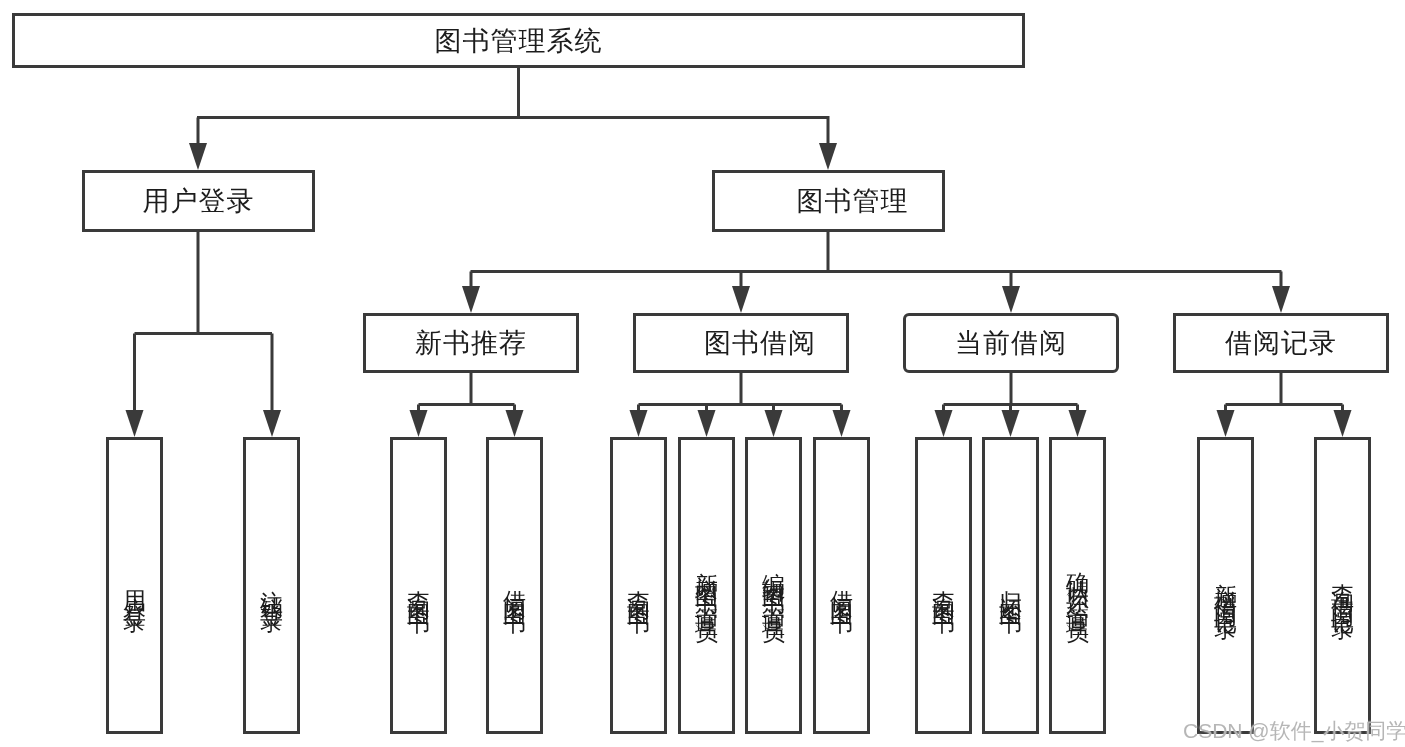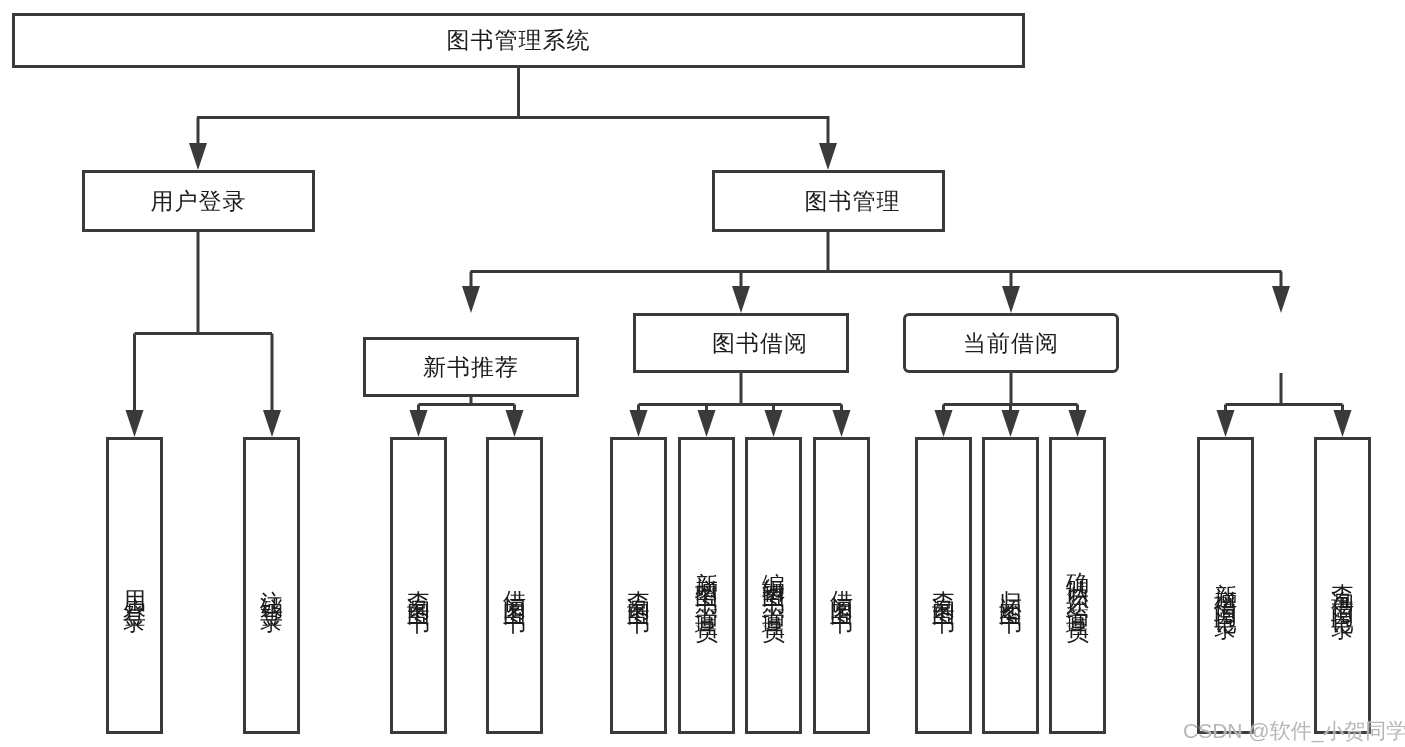--- a/index.html
+++ b/index.html
@@ -6,21 +6,21 @@
   html,body{margin:0;padding:0;background:#fff;}
   #canvas{
     position:relative;width:1405px;height:747px;background:#ffffff;overflow:hidden;
     font-family:"Liberation Sans","DejaVu Sans",sans-serif;color:#1c1c1c;
   }
   #connectors{position:absolute;left:0;top:0;width:1405px;height:747px;}
   .node{
     position:absolute;box-sizing:border-box;border:3px solid #3a3a3a;background:#ffffff;
     display:flex;align-items:center;justify-content:center;
   }
-  .hlabel{font-size:23px;letter-spacing:1px;white-space:nowrap;}
+  .hlabel{font-size:27px;letter-spacing:1px;white-space:nowrap;}
   .vert .vlabel{
     writing-mode:vertical-rl;text-orientation:mixed;
     font-size:23px;letter-spacing:7px;line-height:1;white-space:nowrap;
   }
   #watermark{
     position:absolute;left:1183px;top:717px;font-size:21px;line-height:27px;
     color:rgba(178,178,178,0.95);white-space:nowrap;z-index:5;
     text-shadow:0 0 2px #ffffff;
   }
 </style>
@@ -70,28 +70,31 @@
     <span class="hlabel">图书管理系统</span>
   </div>
 
   <div class="node" style="left:82px;top:170px;width:233px;height:62px;">
     <span class="hlabel">用户登录</span>
   </div>
   <div class="node" style="left:712px;top:170px;width:233px;height:62px;padding-left:48px;">
     <span class="hlabel">图书管理</span>
   </div>
 
-  <div class="node" style="left:363px;top:313px;width:216px;height:60px;margin-top:24px;">
+  <div class="node" style="left:363px;top:313px;width:216px;height:60px;">
     <span class="hlabel">新书推荐</span>
   </div>
   <div class="node" style="left:633px;top:313px;width:216px;height:60px;padding-left:38px;">
     <span class="hlabel">图书借阅</span>
   </div>
   <div class="node" style="left:903px;top:313px;width:216px;height:60px;border-radius:6px;">
     <span class="hlabel">当前借阅</span>
+  </div>
+  <div class="node" style="left:1173px;top:313px;width:216px;height:60px;">
+    <span class="hlabel">借阅记录</span>
   </div>
 
   <div class="node vert" style="left:106px;top:437px;width:57px;height:297px;">
     <span class="vlabel">用户登录</span>
   </div>
   <div class="node vert" style="left:243px;top:437px;width:57px;height:297px;">
     <span class="vlabel">注销登录</span>
   </div>
 
   <div class="node vert" style="left:390px;top:437px;width:57px;height:297px;">

